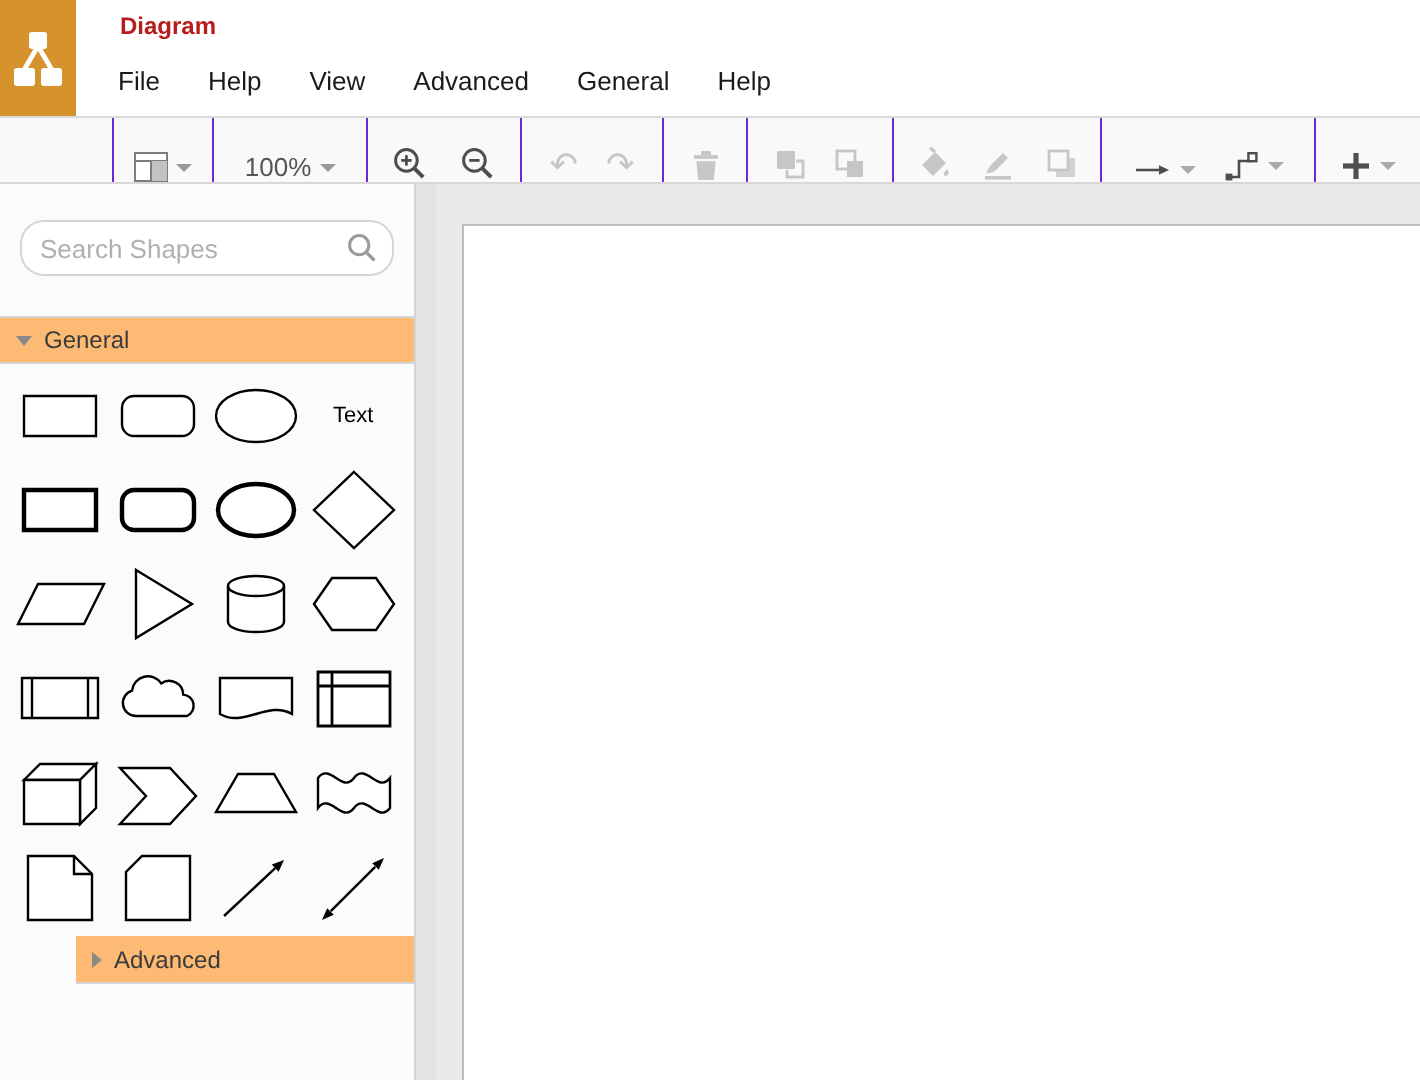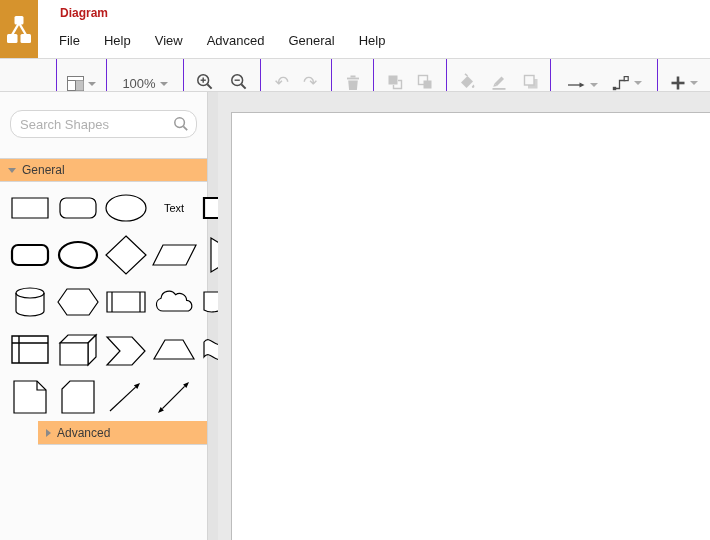--- a/index.html
+++ b/index.html
@@ -42,21 +42,21 @@
                   font-size:13px; color:#333; padding:0 28px 0 9px; outline:none; font-family:"Liberation Sans", sans-serif; }
   .search-input::placeholder { color:#b0b0b0; }
   .search-icon { position:absolute; right:8px; top:6px; }
 
   .section-header { height:24px; background:#fdba74; border-top:1px solid #d6d6d6; border-bottom:1px solid #d6d6d6;
                     display:flex; align-items:center; padding-left:8px; gap:6px; font-size:12px; color:#3b3b3b; cursor:pointer; }
   .sh-general { margin-top:20px; }
   .tri-down { width:0; height:0; border-left:4px solid transparent; border-right:4px solid transparent; border-top:5px solid #8a8a8a; }
   .tri-right { width:0; height:0; border-top:4px solid transparent; border-bottom:4px solid transparent; border-left:5px solid #8a8a8a; }
 
-  .shape-grid { display:grid; grid-template-columns:repeat(5,1fr); grid-auto-rows:47px; padding:2px 6px; background:#fbfbfb; }
+  .shape-grid { display:grid; grid-template-columns:repeat(4,1fr); grid-auto-rows:47px; padding:2px 6px; background:#fbfbfb; }
   .shape-cell { display:flex; align-items:center; justify-content:center; cursor:pointer; }
   .shape-cell svg { display:block; }
   .shape-cell svg * { vector-effect:non-scaling-stroke; }
   .text-label { font-size:11px; color:#000; }
   .sb-fill { background:#fbfbfb; height:100%; }
 
   svg.icon { display:block; }
 </style>
 </head>
 <body>

